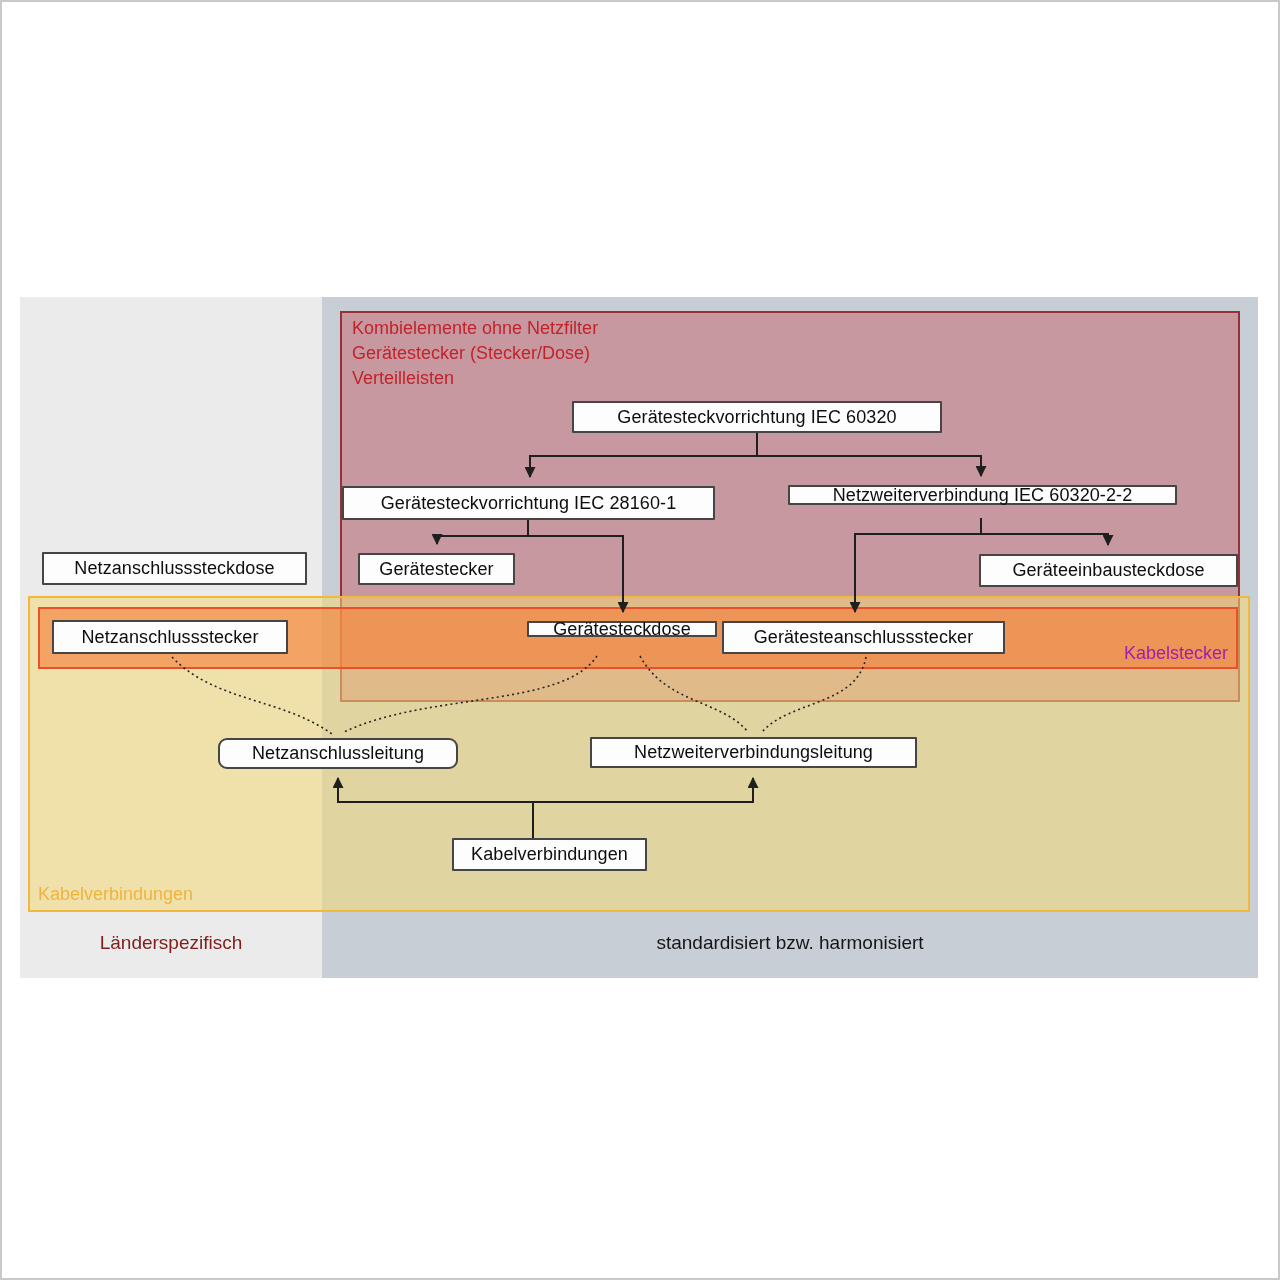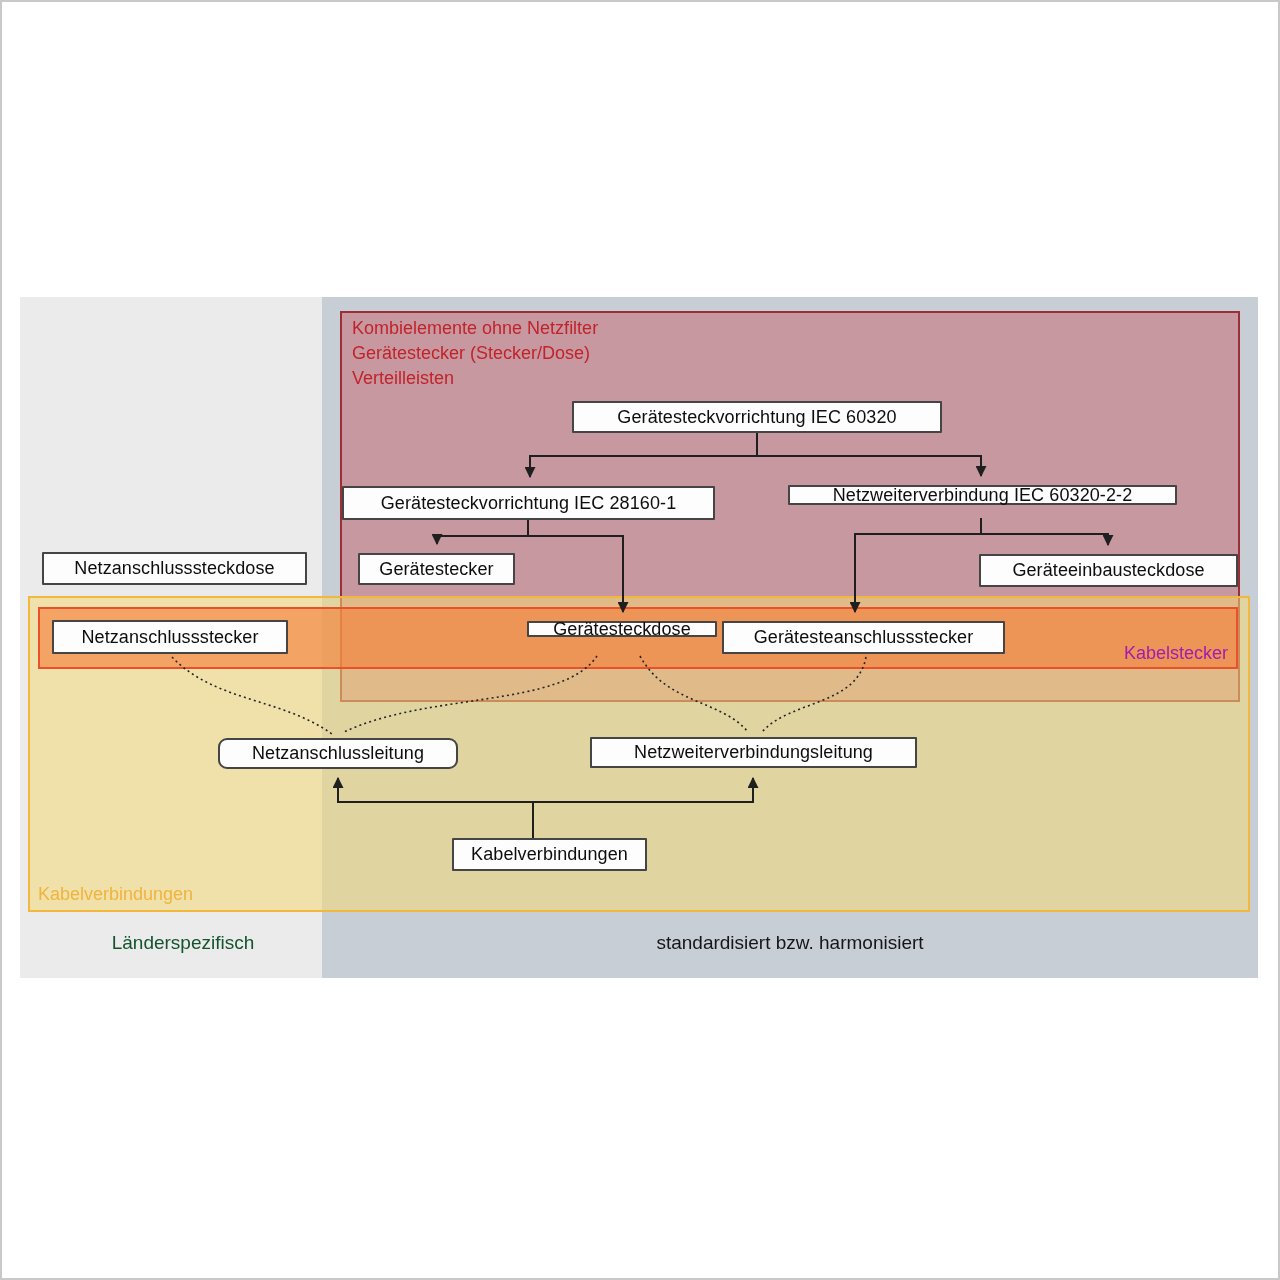--- a/index.html
+++ b/index.html
@@ -45,21 +45,21 @@
     left:352px;top:316px;z-index:4;color:#c2232b;font-size:18px;line-height:25px;
   }
   .lbl-kabelstecker{
     left:1020px;top:643px;width:208px;text-align:right;z-index:4;
     color:#a21caf;font-size:18px;
   }
   .lbl-kabelverbindungen{
     left:38px;top:884px;z-index:4;color:#f0b43c;font-size:18px;
   }
   .lbl-laender{
-    left:32px;top:932px;width:302px;text-align:center;z-index:4;color:#14532d;font-size:19px;
+    left:20px;top:932px;width:302px;text-align:center;z-index:4;color:#7f1d1d;font-size:19px;
   }
   .lbl-standard{
     left:322px;top:932px;width:936px;text-align:center;z-index:4;color:#161616;font-size:19px;
   }
 </style>
 </head>
 <body>
 
 <div class="canvas">
 

